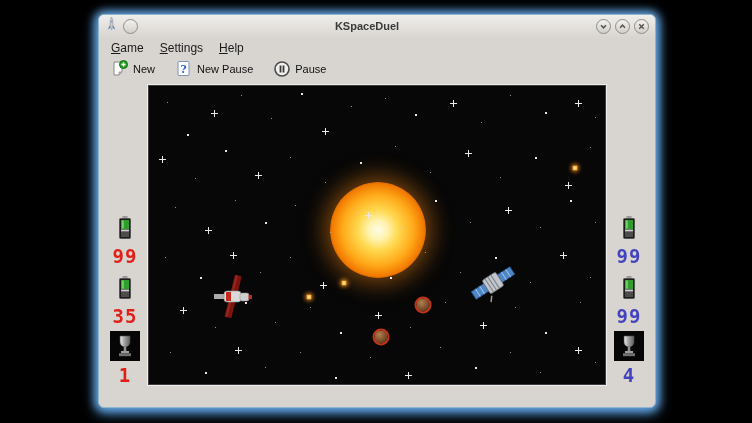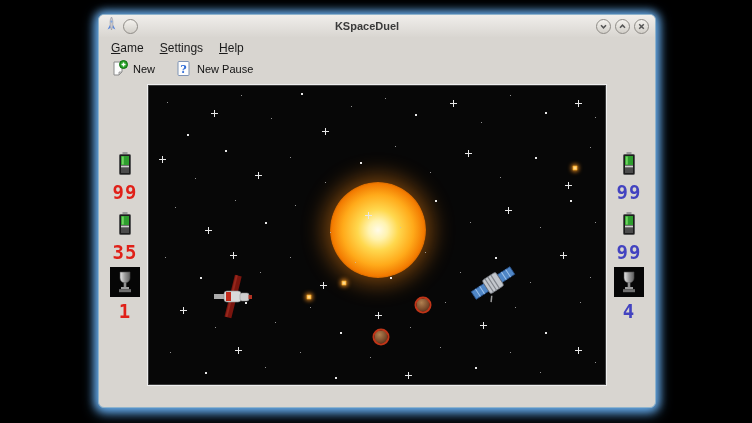--- a/index.html
+++ b/index.html
@@ -35,21 +35,21 @@
   .menu-item { font-size:12px; color:#1a1a1a; cursor:default; }
   .menu-item u { text-decoration:underline; }
 
   
   .toolbar { height:27px; display:flex; align-items:center; padding-left:8px; gap:12px; }
   .tool-btn { display:flex; align-items:center; gap:4px; padding:2px 4px; border-radius:3px; }
   .tool-btn span.lbl { font-size:11px; color:#111; }
   .tool-btn svg { display:block; }
 
   
-  .content { display:flex; align-items:center; padding:3px 3px 0 3px; }
+  .content { display:flex; align-items:flex-end; padding:3px 3px 0 3px; }
   .side-panel { width:46px; display:flex; flex-direction:column; align-items:center; }
   .side-panel .batt { margin-top:3px; }
   .side-panel .batt2 { margin-top:10px; }
   .lcd { font-family:"DejaVu Sans Mono", monospace; font-weight:bold;
          font-size:19px; line-height:20px; margin-top:3px; letter-spacing:1px; }
   .lcd.red { color:#e02018; }
   .lcd.blue { color:#4343c0; }
   .trophy-box { width:30px; height:30px; background:#060606; margin-top:5px;
     display:flex; align-items:center; justify-content:center; }
   .wins { margin-top:4px; }
@@ -132,20 +132,28 @@
         <path d="M12.5 2.5 v4 M10.5 4.5 h4" stroke="#fff" stroke-width="1.4"></path>
       </svg>
       <span class="lbl">New</span>
     </div>
     <div class="tool-btn">
       <svg width="18" height="18" viewBox="0 0 18 18">
         <rect x="3" y="1.5" width="11" height="14" rx="1" fill="#fdfdfd" stroke="#7d93b5" stroke-width="1"></rect>
         <text x="8.5" y="12.5" font-size="11" font-family="DejaVu Serif, serif" font-weight="bold" fill="#2e6bd6" text-anchor="middle">?</text>
       </svg>
       <span class="lbl">New Pause</span>
+    </div>
+    <div class="tool-btn">
+      <svg width="18" height="18" viewBox="0 0 18 18">
+        <circle cx="9" cy="9" r="7" fill="#f2f1ef" stroke="#4a4a4a" stroke-width="1.6"></circle>
+        <rect x="6.6" y="5.5" width="1.8" height="7" fill="#3a3a3a"></rect>
+        <rect x="9.6" y="5.5" width="1.8" height="7" fill="#3a3a3a"></rect>
+      </svg>
+      <span class="lbl">Pause</span>
     </div>
   </div>
 
   <div class="content">
 
     <div class="side-panel">
       <span class="batt">
         <svg width="14" height="23" viewBox="0 0 14 23">
           <rect x="4.5" y="0" width="5" height="2.5" fill="#9a9a9a"></rect>
           <rect x="1.5" y="2.5" width="11" height="20" rx="1" fill="#1d1d1d" stroke="#555" stroke-width="1"></rect>

